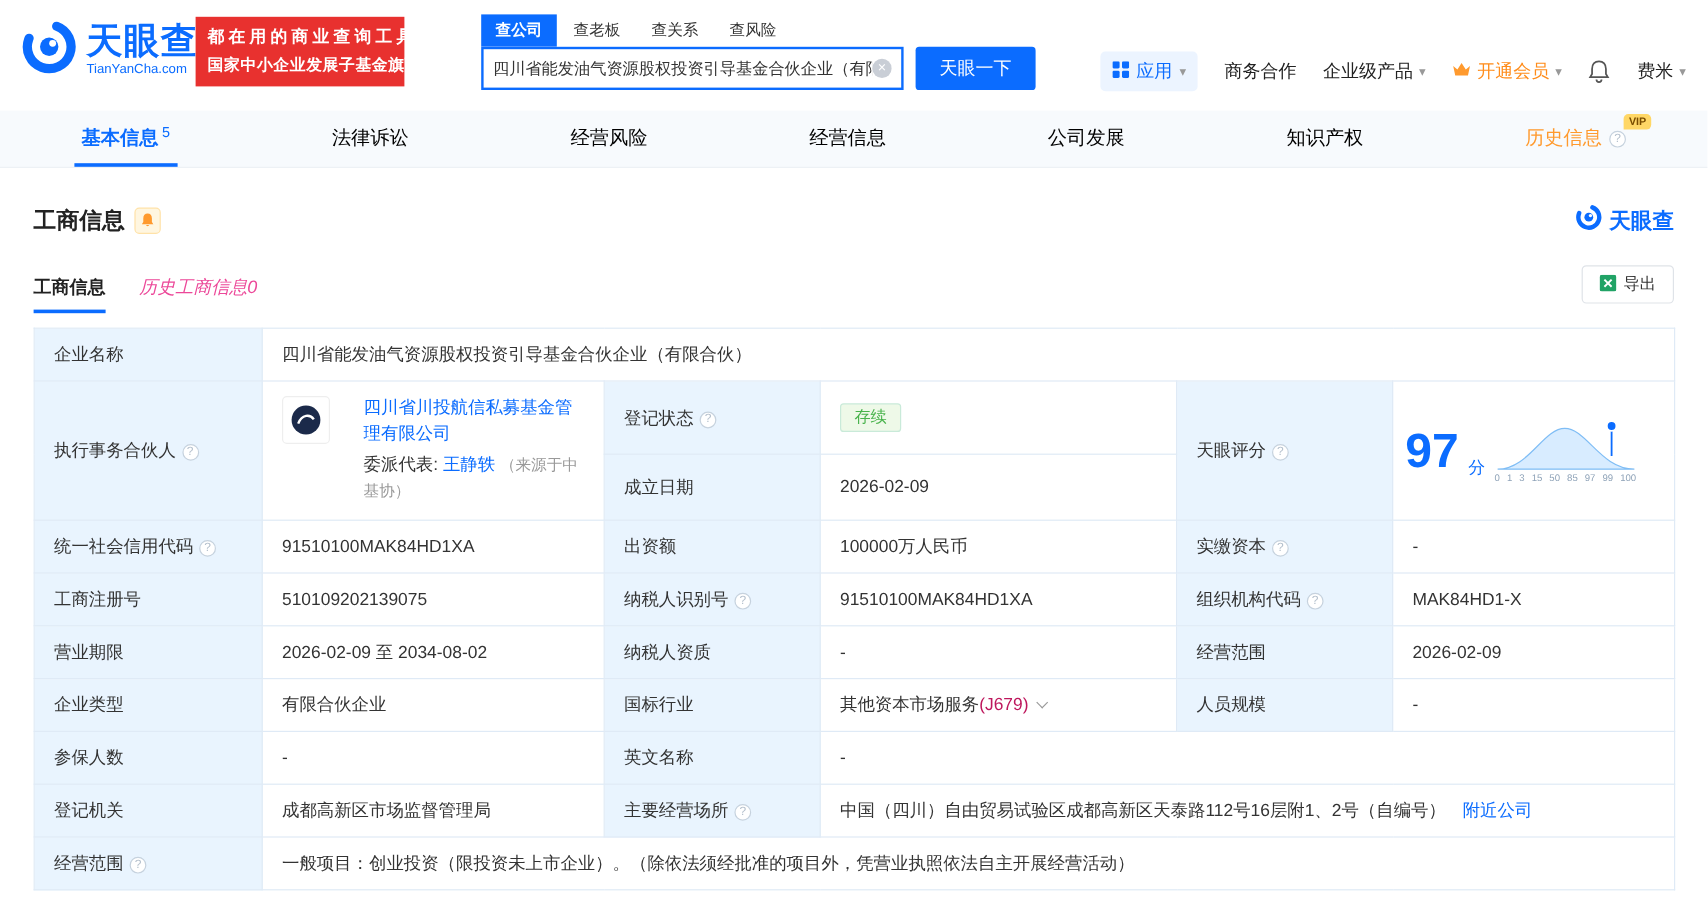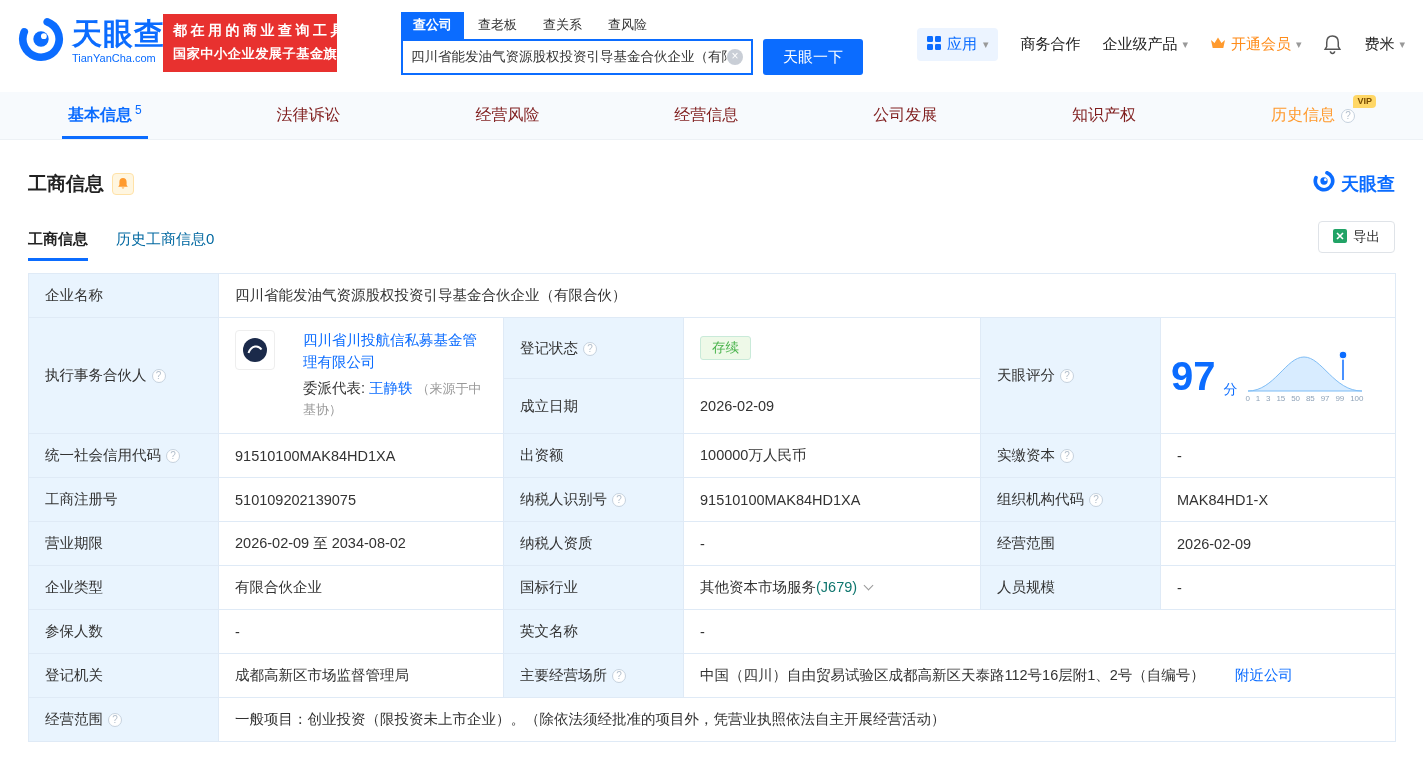--- a/index.html
+++ b/index.html
@@ -22,49 +22,49 @@
   .search { position:absolute; left:401px; top:12px; }
   .search-tabs { display:flex; gap:2px; }
   .search-tab { font-size:13px; padding:4px 12px 5px; color:#333; cursor:pointer; }
   .search-tab.active { background:#0b6cff; color:#fff; font-weight:bold; }
   .search-row { display:flex; align-items:center; }
   .search-box { display:flex; align-items:center; width:352px; height:36px; border:2px solid #0b6cff; background:#fff; padding:0 8px; }
   .search-input { flex:1; border:none; outline:none; font-size:13.5px; color:#333; font-family:inherit; background:transparent; }
   .clear-btn { flex:none; width:16px; height:16px; border-radius:50%; background:#c9ced6; color:#fff; font-size:12px; line-height:15px; text-align:center; cursor:pointer; }
   .search-btn { height:36px; width:100px; background:#0b6cff; color:#fff; font-size:15px; border:none; margin-left:10px; border-radius:3px; font-family:inherit; cursor:pointer; }
 
-  .top-right { position:absolute; right:18px; top:28px; display:flex; align-items:center; gap:22px; font-size:15px; color:#222; }
+  .top-right { position:absolute; right:18px; top:43px; display:flex; align-items:center; gap:22px; font-size:15px; color:#222; }
   .app-entry { display:flex; align-items:center; gap:6px; background:#ecf4ff; color:#0b6cff; padding:7px 10px; border-radius:4px; cursor:pointer; }
   .caret { font-size:11px; color:#999; }
   .top-link { color:#222; cursor:pointer; display:flex; align-items:center; gap:5px; }
   .vip-entry { color:#ff8c1a; display:flex; align-items:center; gap:5px; cursor:pointer; }
   .bell-btn { display:flex; align-items:center; cursor:pointer; }
 
   
   .main-tabs { height:48px; background:#f7fafd; border-bottom:1px solid #edf1f5; display:flex; align-items:stretch; justify-content:space-between; padding:0 62px; }
-  .main-tab { display:flex; align-items:center; font-size:16px; color:#7f1d1d; position:relative; padding:0 6px; cursor:pointer; }
+  .main-tab { display:flex; align-items:center; font-size:16px; color:#000000; position:relative; padding:0 6px; cursor:pointer; }
   .main-tab.active { color:#0b6cff; font-weight:bold; }
   .main-tab.active::after { content:""; position:absolute; left:0; right:0; bottom:0; height:3px; background:#0b6cff; }
   .tab-badge { font-size:12px; color:#0b6cff; margin-left:3px; transform:translateY(-6px); font-weight:normal; }
   .main-tab.history { color:#ff9a2e; }
   .vip-tag { position:absolute; top:3px; right:-15px; background:#ffd766; color:#7a4d00; font-size:9px; font-weight:bold; padding:1px 4px; border-radius:4px 4px 4px 0; line-height:1.2;text-align:right; }
   .help { display:inline-block; width:14px; height:14px; border:1px solid #c6d2de; border-radius:50%; color:#b3bfcc; font-size:10px; line-height:12px; text-align:center; margin-left:5px; vertical-align:1px; background:#fff; cursor:pointer; }
   .main-tab .help { margin-left:6px; }
 
   
   .content { padding:0 28px 20px; }
   .section-head { display:flex; justify-content:space-between; align-items:center; margin-top:30px; }
   .section-title { display:flex; align-items:center; gap:8px; font-size:19px; font-weight:bold; color:#222; }
   .monitor-btn { width:22px; height:22px; background:#fff6e0; border:1px solid #ffe2a8; border-radius:4px; display:flex; align-items:center; justify-content:center; cursor:pointer; }
   .brand { display:flex; align-items:center; gap:6px; font-size:18px; font-weight:bold; color:#0b6cff; }
 
   .subtab-row { display:flex; align-items:flex-end; margin-top:24px; }
   .subtab { font-size:15px; color:#222; margin-right:28px; position:relative; padding-bottom:12px; cursor:pointer; font-weight:bold; }
   .subtab.active::after { content:""; position:absolute; left:0; right:0; bottom:0; height:3px; background:#0b6cff; }
-  .subtab.inactive { color:#0369a1; font-weight:normal; }
+  .subtab.inactive { color:#ec4899; font-weight:normal;font-style:italic; }
   .subtab-actions { margin-left:auto; display:flex; gap:10px; padding-bottom:8px; }
   .btn-snapshot { display:flex; align-items:center; gap:6px; border:1px solid #0b6cff; color:#0b6cff; font-size:13.5px; padding:6px 12px; border-radius:4px; background:#fff; cursor:pointer; font-family:inherit; }
   .btn-export { display:flex; align-items:center; gap:6px; border:1px solid #dfe3e8; color:#333; font-size:13.5px; padding:6px 14px; border-radius:4px; background:#fff; cursor:pointer; font-family:inherit; }
   .snap-arrow { font-size:11px; }
 
   
   .info-table { width:100%; border-collapse:collapse; table-layout:fixed; margin-top:12px; font-size:14.5px; color:#333; }
   .info-table td { border:1px solid #dfeaf6; padding:12px 16px; vertical-align:middle; word-break:break-all; }
   td.lbl { background:#e9f4fe; }
   .link { color:#0b6cff; cursor:pointer; }
@@ -77,22 +77,22 @@
   .rep-line { margin-top:4px; color:#333; }
   .rep-source { color:#999; font-size:13px; }
 
   .score-cell-inner { display:flex; align-items:center; gap:8px; }
   .score-num { font-size:40px; font-weight:bold; color:#0b6cff; line-height:1; }
   .score-unit { font-size:14px; color:#0b6cff; align-self:flex-end; margin-bottom:4px; }
   .score-chart { display:flex; flex-direction:column; }
   .ticks { display:flex; justify-content:space-between; width:118px; font-size:8px; color:#8fa3b8; margin-top:1px; }
 
   .chev { display:inline-block; width:7px; height:7px; border-right:1.5px solid #999; border-bottom:1.5px solid #999; transform:rotate(45deg); margin-left:8px; vertical-align:3px; cursor:pointer; }
-  .industry-code { color:#0f766e; }
-  .nearby { margin-left:26px; white-space:nowrap;text-align:right; }
+  .industry-code { color:#be185d; }
+  .nearby { margin-left:10px; white-space:nowrap;text-align:right; }
 </style>
 </head>
 <body>
 
 <header class="topbar">
   <div class="logo">
     <span>
       <svg width="46" height="46" viewBox="0 0 48 48">
         <circle cx="24" cy="24" r="19" fill="none" stroke="#0b6cff" stroke-width="8" stroke-dasharray="90 30" stroke-linecap="round" transform="rotate(-70 24 24)"></circle>
         <circle cx="24" cy="24" r="8" fill="#0b6cff"></circle>

